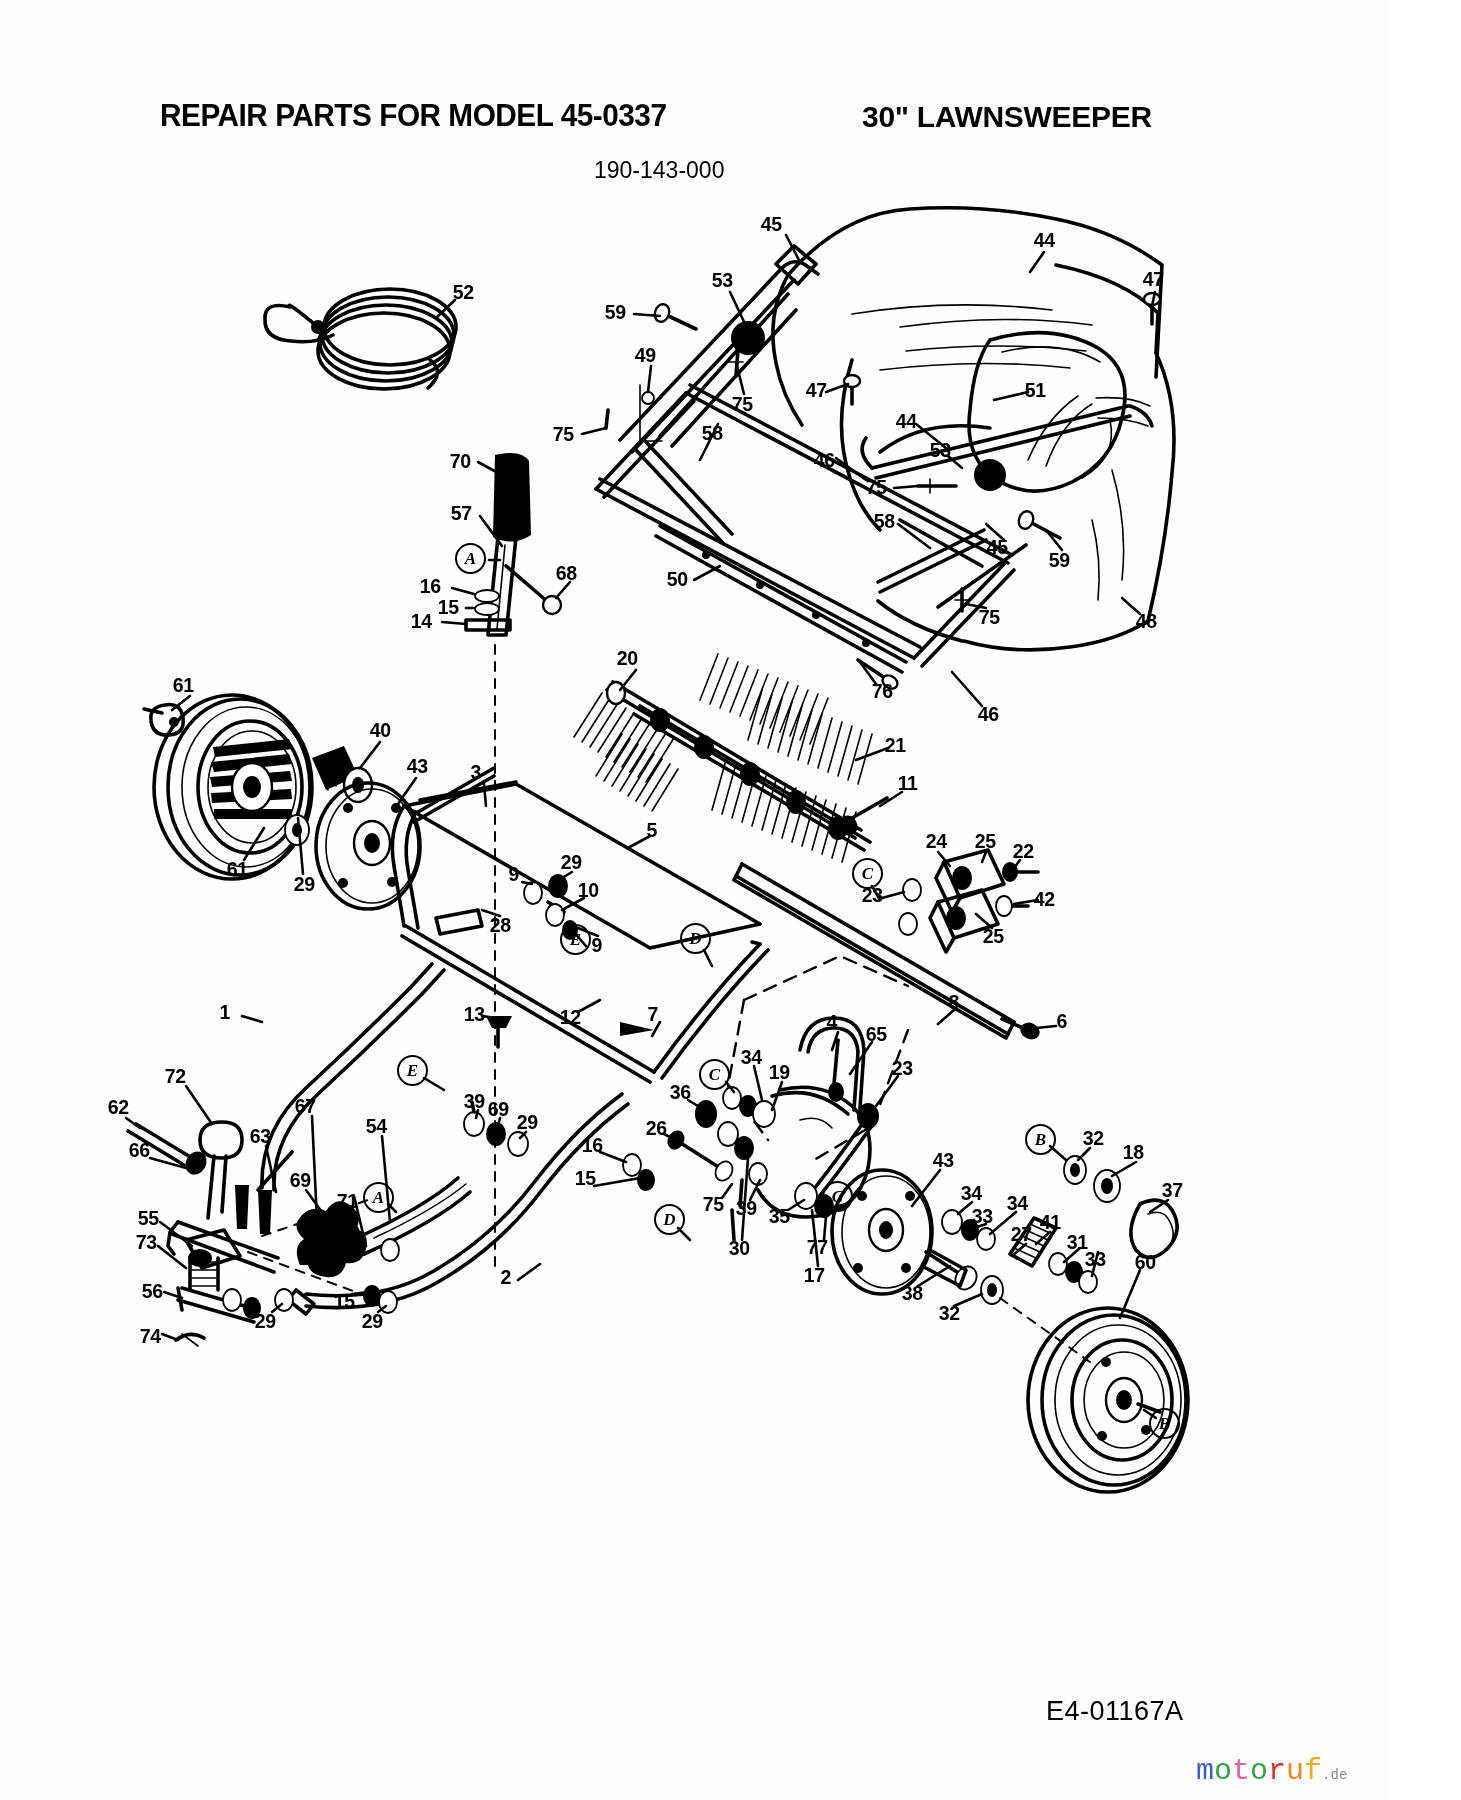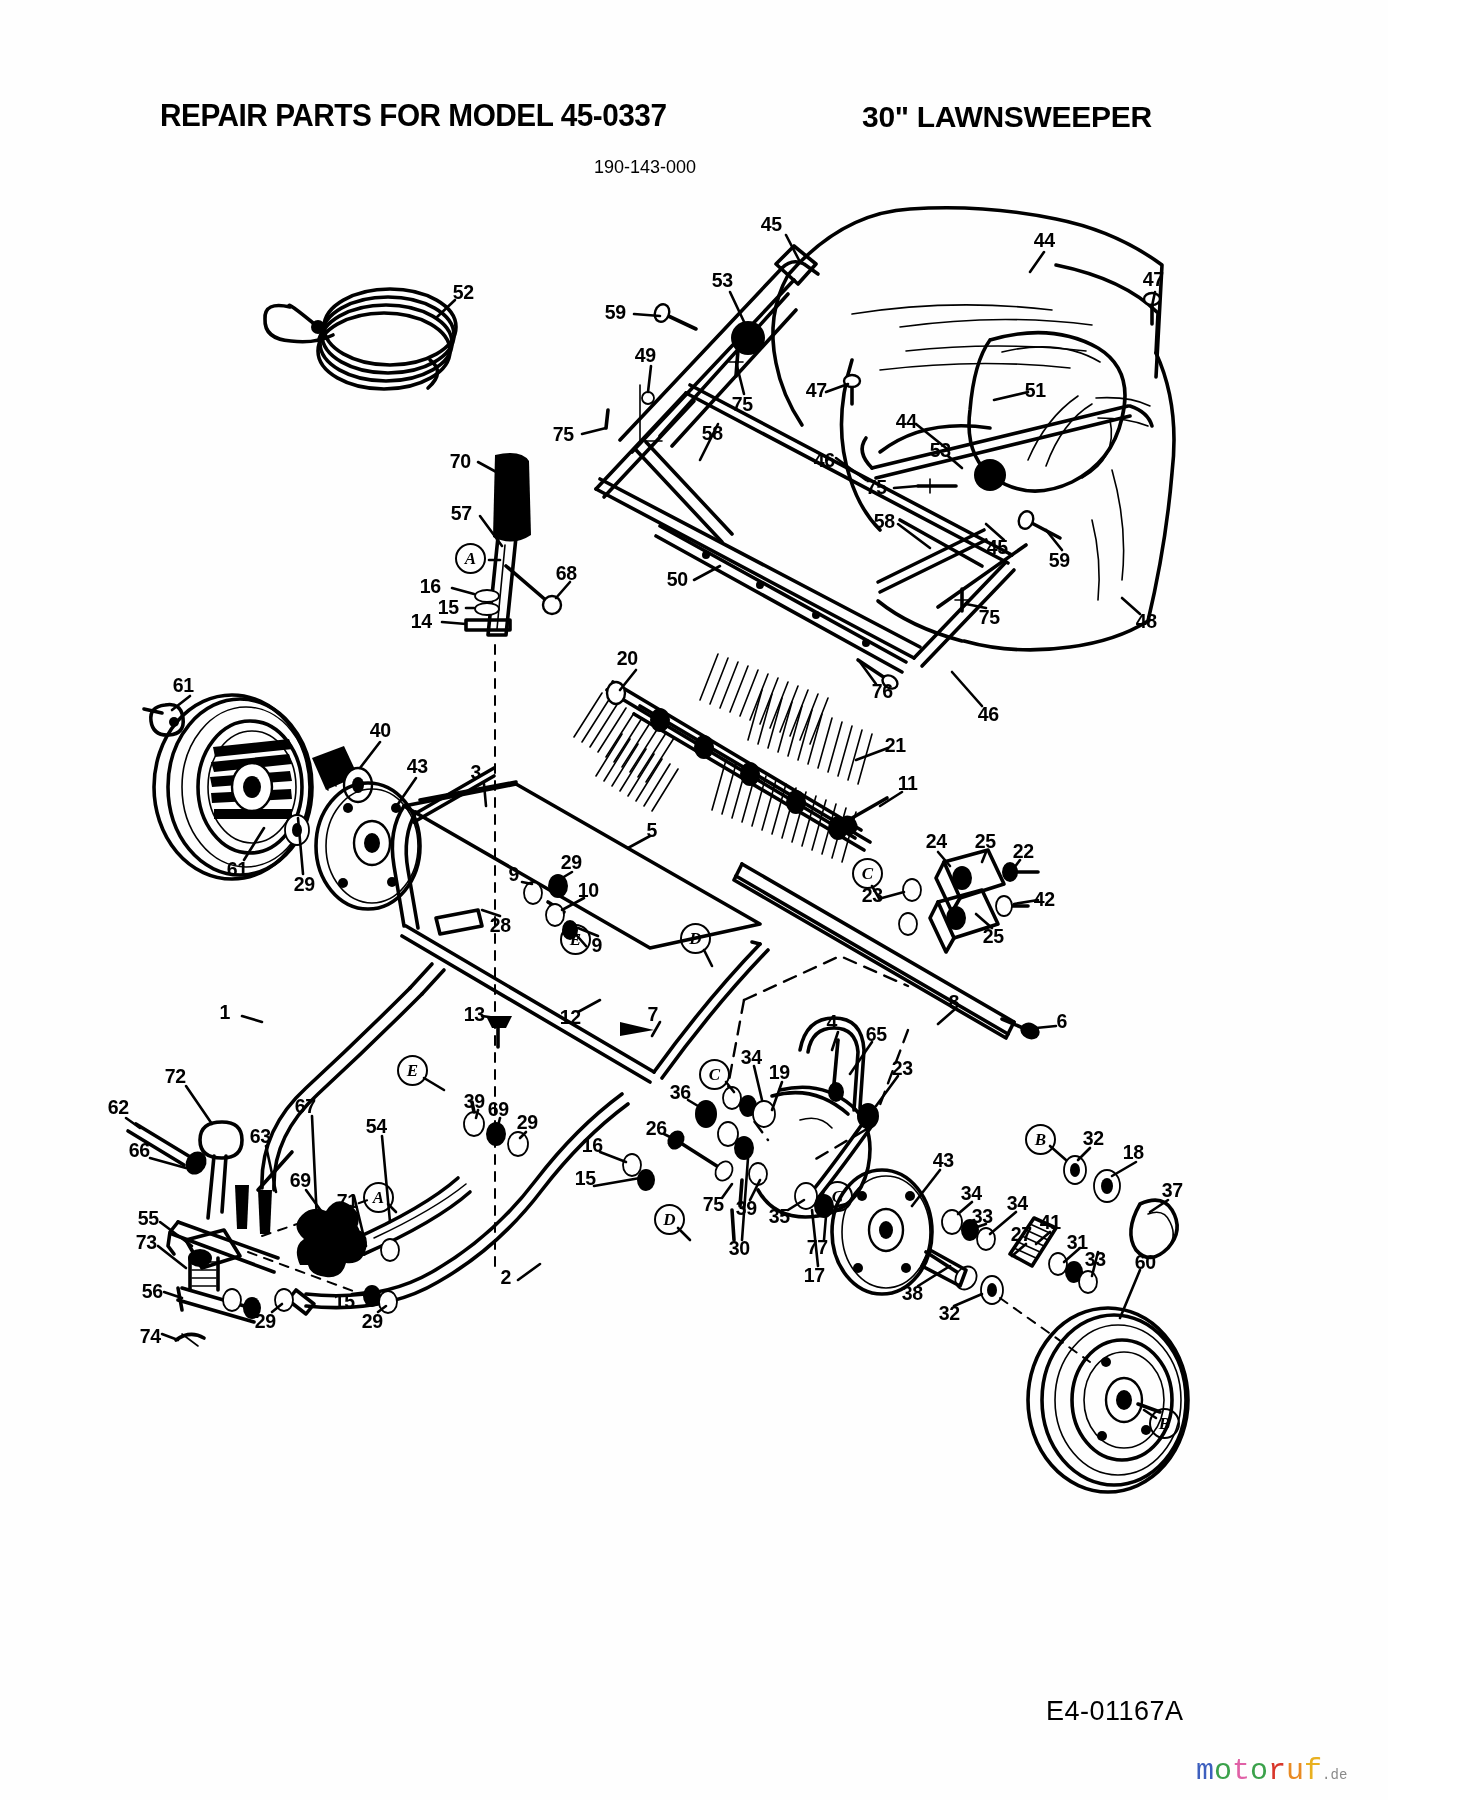--- a/index.html
+++ b/index.html
@@ -31,21 +31,21 @@
     position:absolute;
     left:862px; top:100px;
     font-size:30px;
     font-weight:bold;
     letter-spacing:-0.3px;
     white-space:nowrap;
   }
   .subtitle{
     position:absolute;
     left:594px; top:157px;
-    font-size:18px;
+    font-size:23px;
     font-weight:normal;
     letter-spacing:0px;
     white-space:nowrap;
   }
   .doccode{
     position:absolute;
     left:1046px; top:1696px;
     font-size:27px;
     letter-spacing:0.5px;
     white-space:nowrap;

